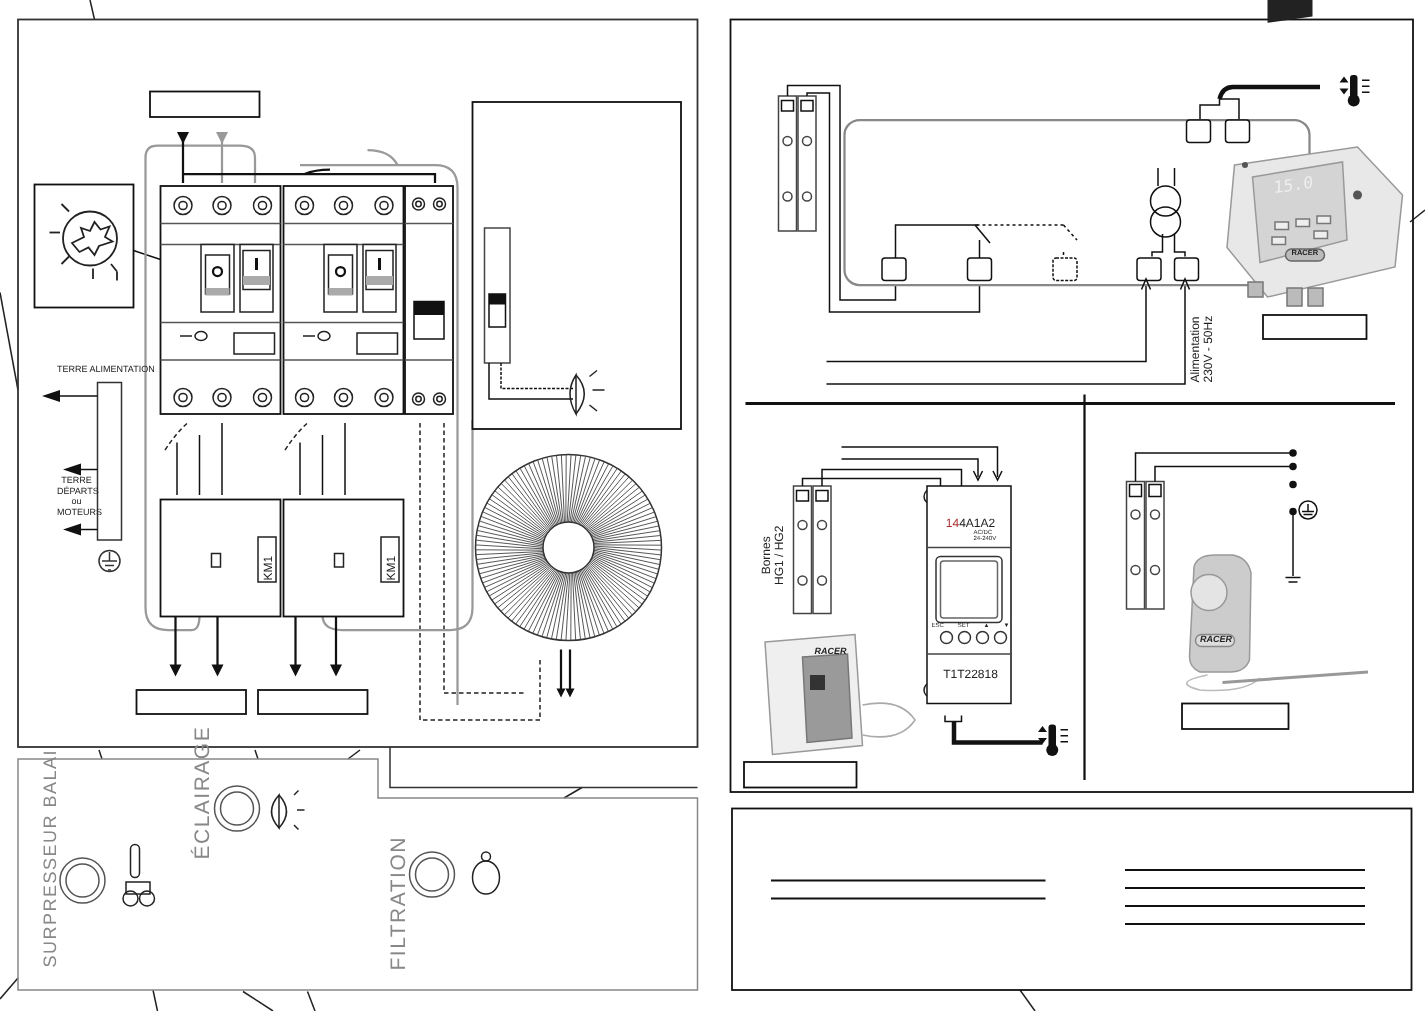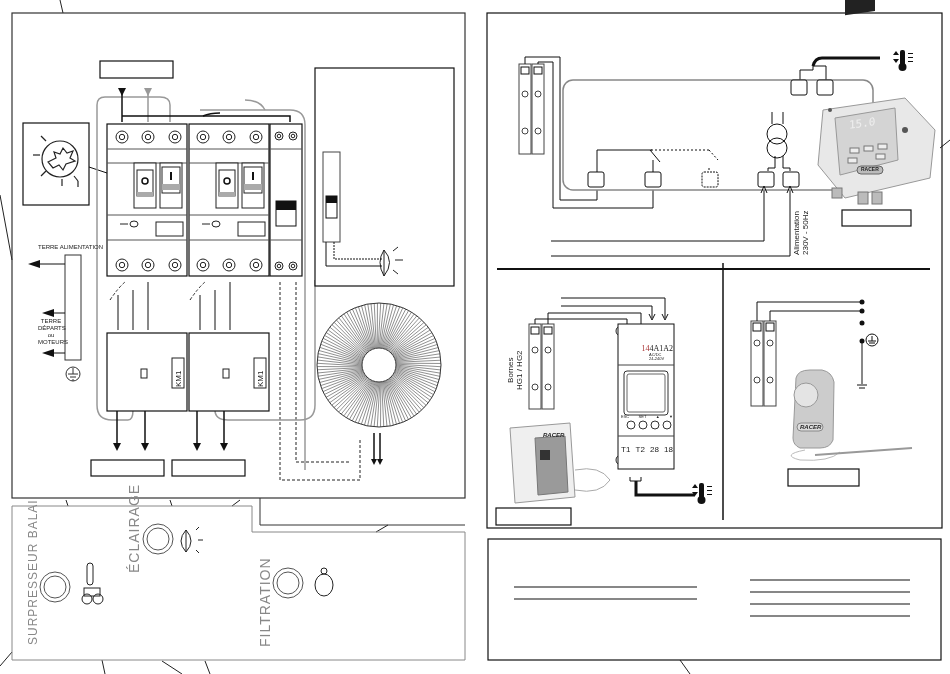--- a/index.html
+++ b/index.html
@@ -650,36 +650,36 @@
   <div>Alimentation</div>
   <div>230V - 50Hz</div>
 </div>
 <div class="lbl" style="left:849px;top:117px;font-size:11px;color:#eee;font-family:'DejaVu Sans Mono',monospace;transform:skewY(-8deg);">15.0</div>
 <div class="lbl" style="left:861px;top:166px;font-size:5px;font-weight:bold;">RACER</div>
 
 <div class="lbl v" style="left:506px;top:390px;font-size:8px;line-height:9px;text-align:center;">
   <div>Bornes</div>
   <div>HG1 / HG2</div>
 </div>
-<div class="lbl" style="left:621px;top:344px;font-size:8px;width:52px;display:flex;justify-content:flex-end;font-family:Liberation Serif, serif;">
+<div class="lbl" style="left:621px;top:344px;font-size:8px;width:52px;display:flex;justify-content:center;">
   <span style="color:#a33;">14</span>
   <span>4</span>
   <span>A1</span>
   <span>A2</span>
 </div>
 <div class="lbl" style="left:649px;top:353px;font-size:4px;line-height:4px;">
   <div>AC/DC</div>
   <div>24-240V</div>
 </div>
 <div class="lbl" style="left:621px;top:414px;font-size:4px;width:52px;display:flex;justify-content:space-between;">
   <span>ESC</span>
   <span>SET</span>
   <span>▲</span>
   <span>▼</span>
 </div>
-<div class="lbl" style="left:621px;top:445px;font-size:8px;width:52px;display:flex;justify-content:space-between;">
+<div class="lbl" style="left:621px;top:445px;font-size:8px;width:52px;display:flex;justify-content:center;">
   <span>T1</span>
   <span>T2</span>
   <span>28</span>
   <span>18</span>
 </div>
 <div class="lbl" style="left:543px;top:432px;font-size:6px;font-weight:bold;font-style:italic;">RACER</div>
 <div class="lbl" style="left:800px;top:424px;font-size:6px;font-weight:bold;font-style:italic;">RACER</div>
 
 </body></html>

